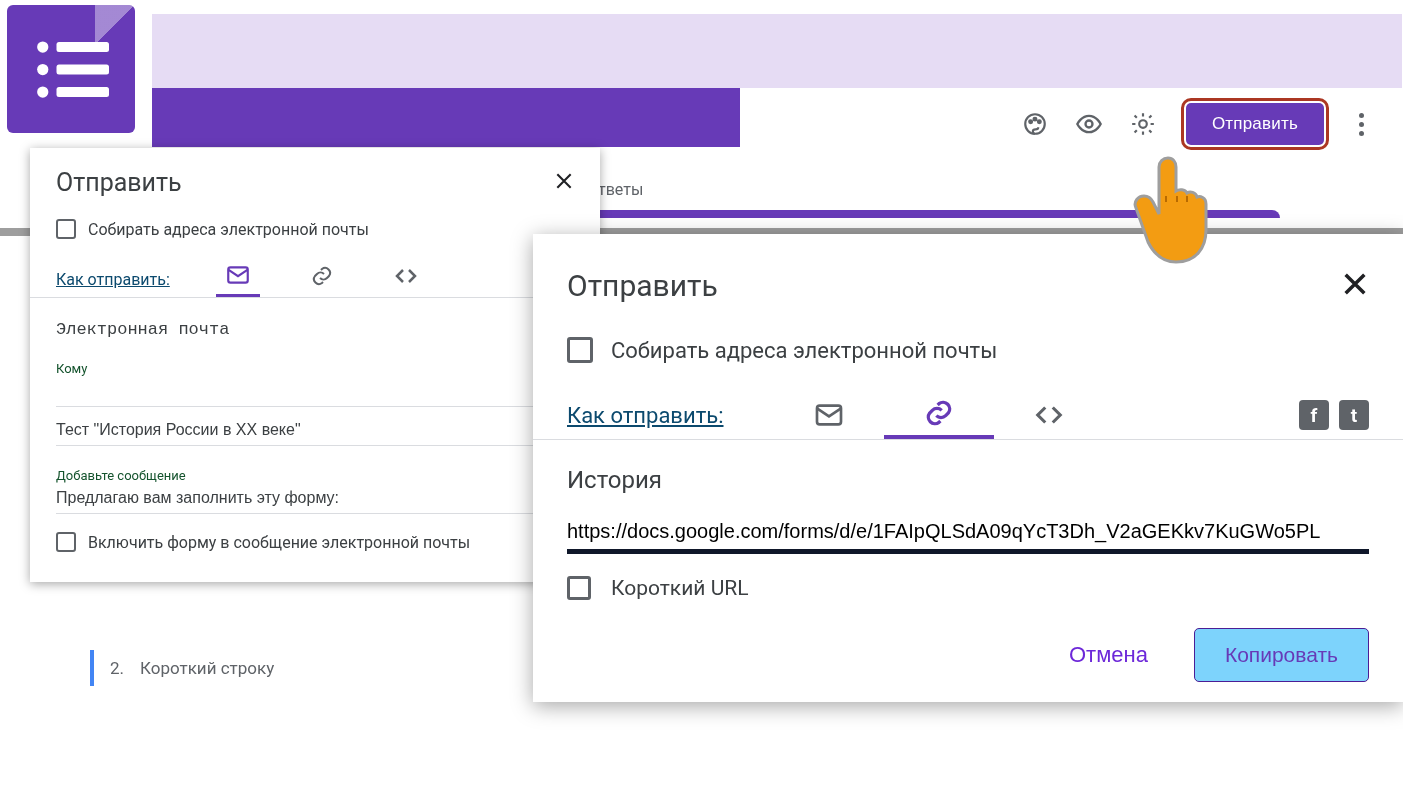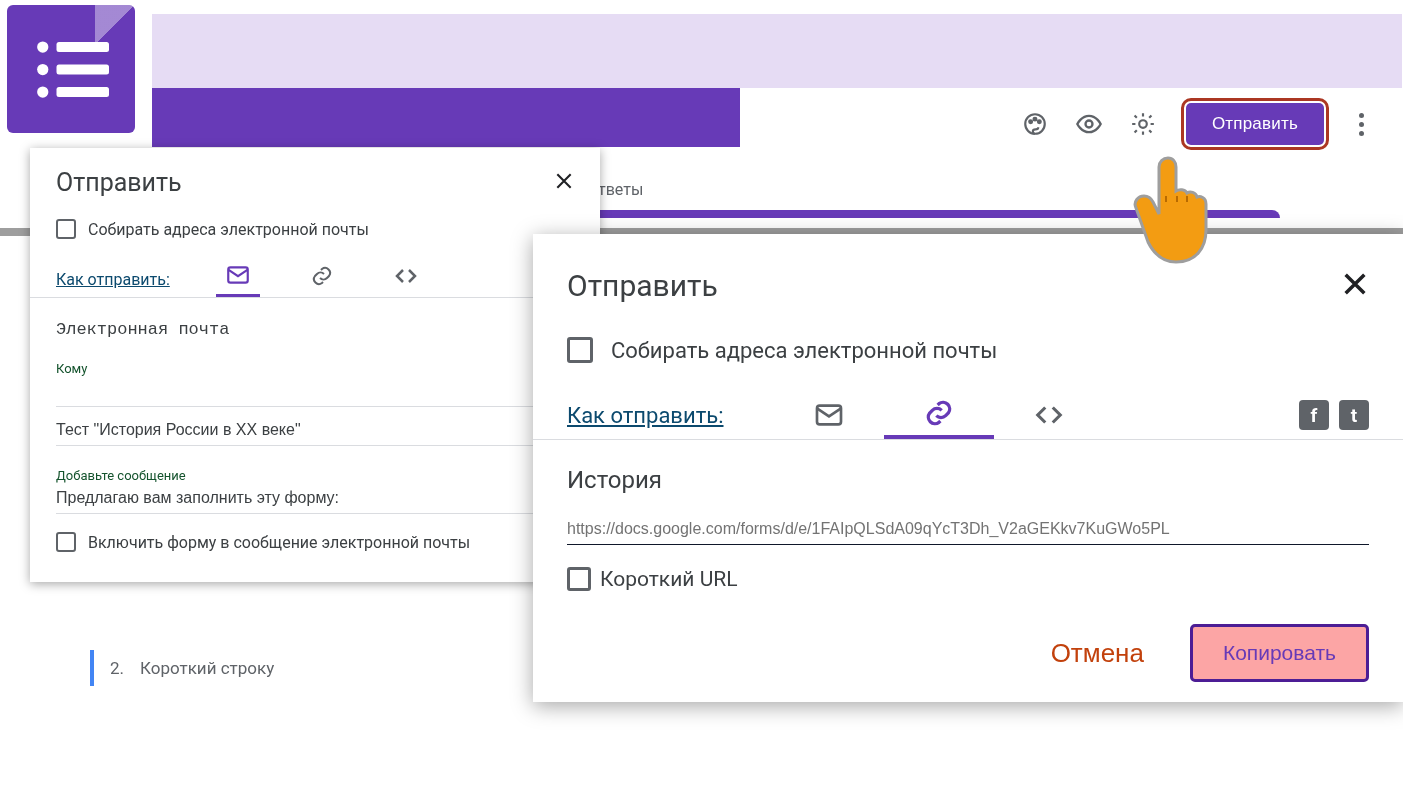--- a/index.html
+++ b/index.html
@@ -102,32 +102,32 @@
   .sendvia-big .tab-slot { width:110px; height:48px; display:flex;
     align-items:center; justify-content:center; cursor:pointer; color:#5f6368; }
   .sendvia-big .tab-slot.active-link { color:#673ab7; border-bottom:4px solid #673ab7; }
   .social { margin-left:auto; display:flex; gap:10px; }
   .social .sq { width:30px; height:30px; background:#5f6368; border-radius:4px;
     display:flex; align-items:center; justify-content:center; color:#fff;
     font-weight:bold; font-size:19px; cursor:pointer; }
 
   .link-section { padding:26px 34px; }
   .link-title { font-size:24px; color:#3c4043; margin-bottom:20px; }
-  .link-input { width:100%; border:none; border-bottom:1px solid #0f172a;
-    font-size:16px; color:#737373; padding:6px 0; outline:none; }
-  .short-row { display:flex; align-items:center; gap:9px; margin-top:22px; }
+  .link-input { width:100%; border:none; border-bottom:5px solid #0f172a;
+    font-size:20px; color:#000000; padding:6px 0; outline:none; }
+  .short-row { display:flex; align-items:center; gap:20px; margin-top:22px; }
   .short-row .chk { width:24px; height:24px; border:3px solid #5f6368; }
   .short-row .chk-lbl { font-size:21px; }
 
   .actions { display:flex; justify-content:flex-end; align-items:center;
     gap:28px; padding:0 34px 20px 34px; margin-top:auto; }
-  .btn-flat { background:none; border:none; font-size:26px; color:#c2410c;
+  .btn-flat { background:none; border:none; font-size:22px; color:#6d28d9;
     cursor:pointer; padding:10px 18px; }
-  .btn-copy { color:#673ab7; border:3px solid #4c1d95; border-radius:5px;
-    padding:14px 30px; font-size:21px; background:#fca5a5; cursor:pointer; }
+  .btn-copy { color:#673ab7; border:1px solid #4c1d95; border-radius:5px;
+    padding:14px 30px; font-size:21px; background:#7dd3fc; cursor:pointer; }
 
   
   .hand { position:absolute; left:1130px; top:150px; z-index:20; pointer-events:none;}
 
   .canvas-area { position:absolute; left:590px; top:210px; width:690px; height:18px;
     background:#fff; border-top:8px solid #673ab7; border-radius:8px 8px 0 0; z-index:2;}
 </style>
 </head>
 <body>
 

